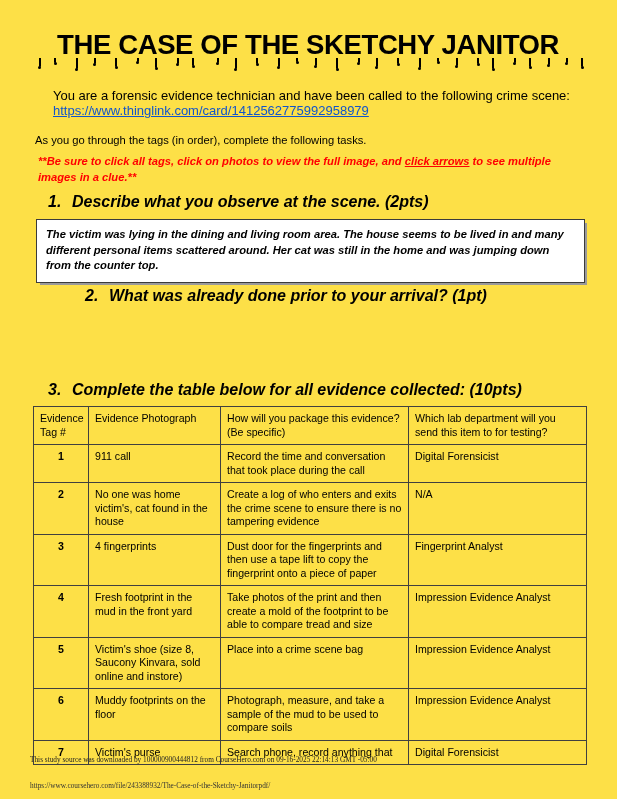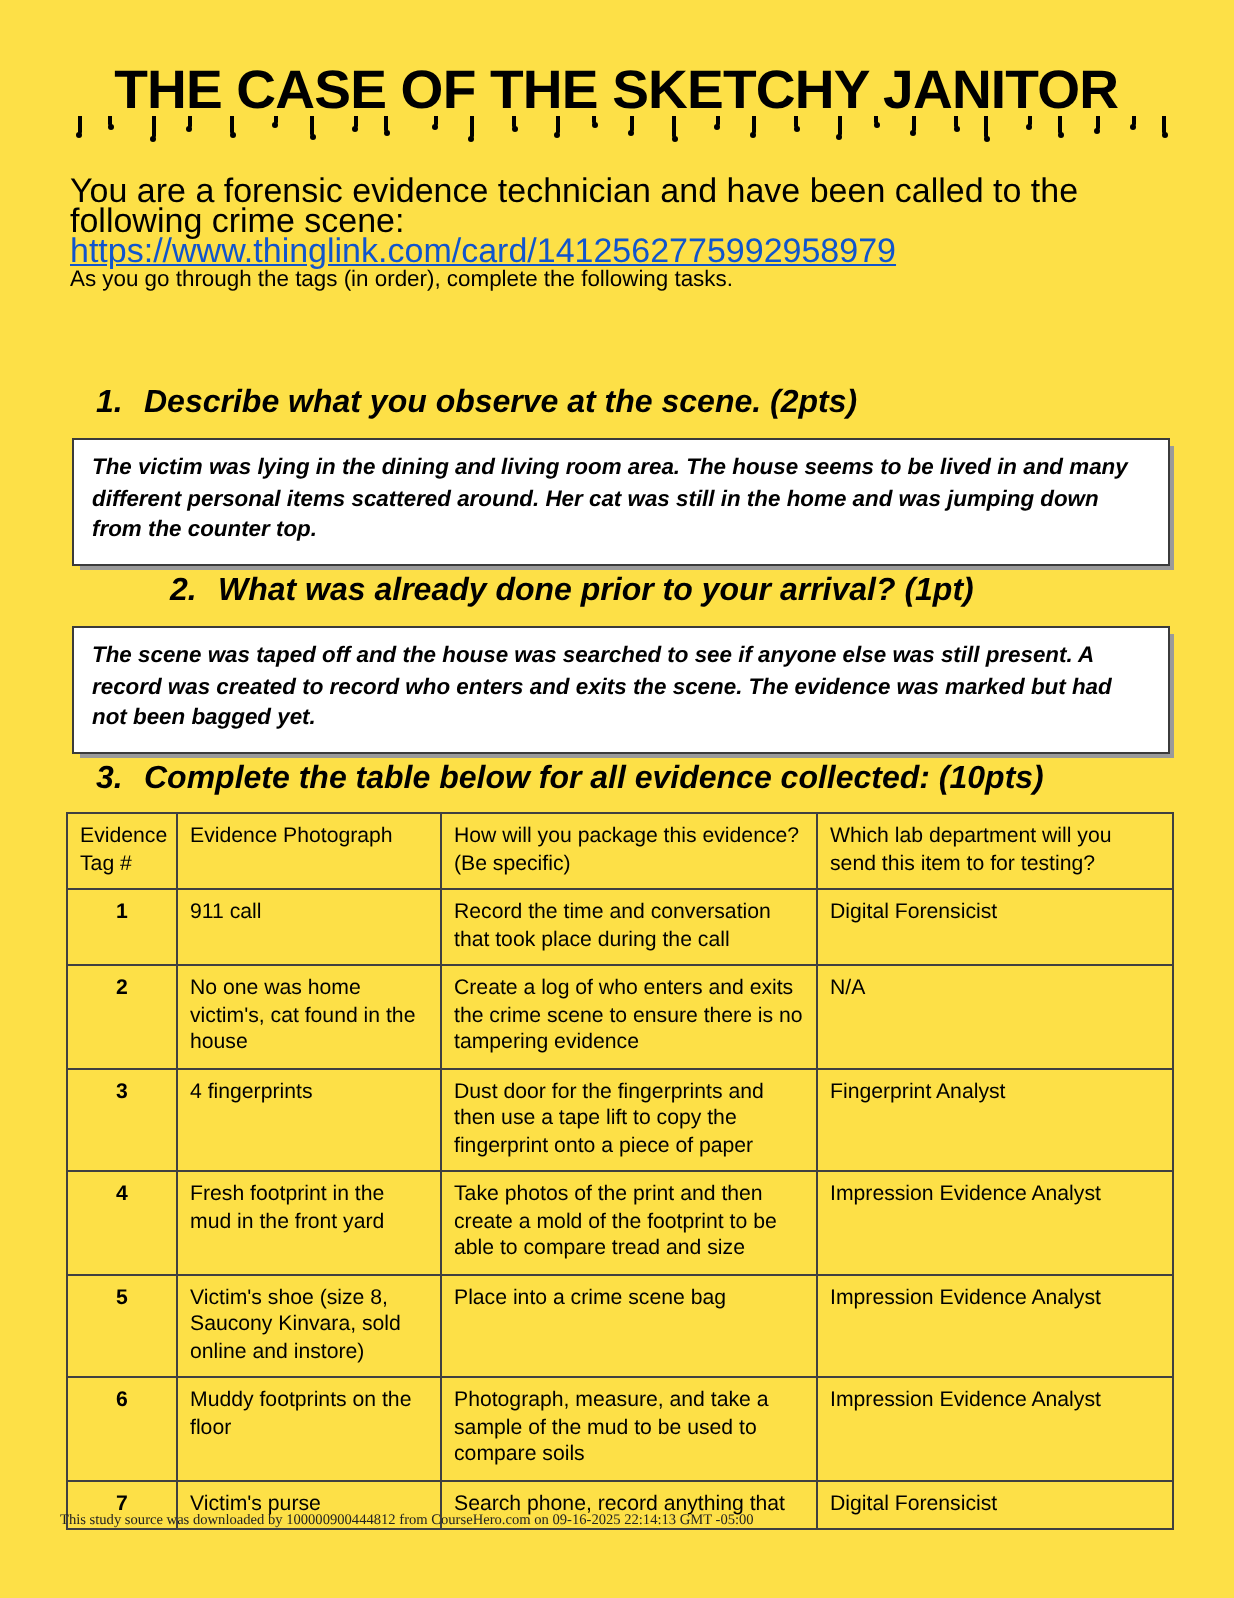--- a/index.html
+++ b/index.html
@@ -67,24 +67,24 @@
     bottom: -2px;
     width: 3px;
     height: 3px;
     background: #000;
     border-radius: 50%;
   }
 
   
   .intro {
     position: absolute;
-    left: 35px;
+    left: 53px;
     top: 88px;
     width: 552px;
-    font-size: 17px;
+    font-size: 13px;
     line-height: 15px;
   }
   .link {
     color: #1155cc;
     word-break: break-all;
   }
   .instr {
     position: absolute;
     left: 35px;
     top: 133px;
@@ -233,31 +233,31 @@
     </div>
   </div>
 
   <div class="intro">
     <span>You are a forensic evidence technician and have been called to the following crime scene:</span><br>
     <a class="link" href="#">https://www.thinglink.com/card/1412562775992958979</a>
   </div>
 
   <div class="instr">
     <span>As you go through the tags (in order), complete the following tasks.</span>
+    <span class="warn"><span>**Be sure to click all tags, click on photos to view the full image,  and </span><u>click arrows</u><span> to see multiple images in a clue.**</span></span>
   </div>
 
   <div class="q q1">
     <span class="num">1.</span><span>Describe what you observe at the scene. (2pts)</span>
   </div>
   <div class="abox abox1">The victim was lying in the dining and living room area. The house seems to be lived in and many different personal items scattered around. Her cat was still in the home and was jumping down from the counter top.</div>
 
   <div class="q q2">
     <span class="num">2.</span><span>What was already done prior to your arrival? (1pt)</span>
   </div>
-  <div class="abox abox2">The scene was taped off and the house was searched to see if anyone else was still present. A record was created to record who enters and exits the scene. The evidence was marked but had not been bagged yet.</div>
 
   <div class="q q3">
     <span class="num">3.</span><span>Complete the table below for all evidence collected: (10pts)</span>
   </div>
 
   <div class="tbl-wrap">
     <table class="evidence">
       <colgroup>
         <col class="w1">
           <col class="w2">
@@ -311,14 +311,15 @@
           <td class="c1">7</td>
           <td>Victim's purse</td>
           <td>Search phone, record anything that</td>
           <td>Digital Forensicist</td>
         </tr>
       </tbody>
     </table>
   </div>
 
   <div class="footer-note">This study source was downloaded by 100000900444812 from CourseHero.com on 09-16-2025 22:14:13 GMT -05:00</div>
+  <div class="footer-url">https://www.coursehero.com/file/243388932/The-Case-of-the-Sketchy-Janitorpdf/</div>
 
 </div>
 
 </body></html>

